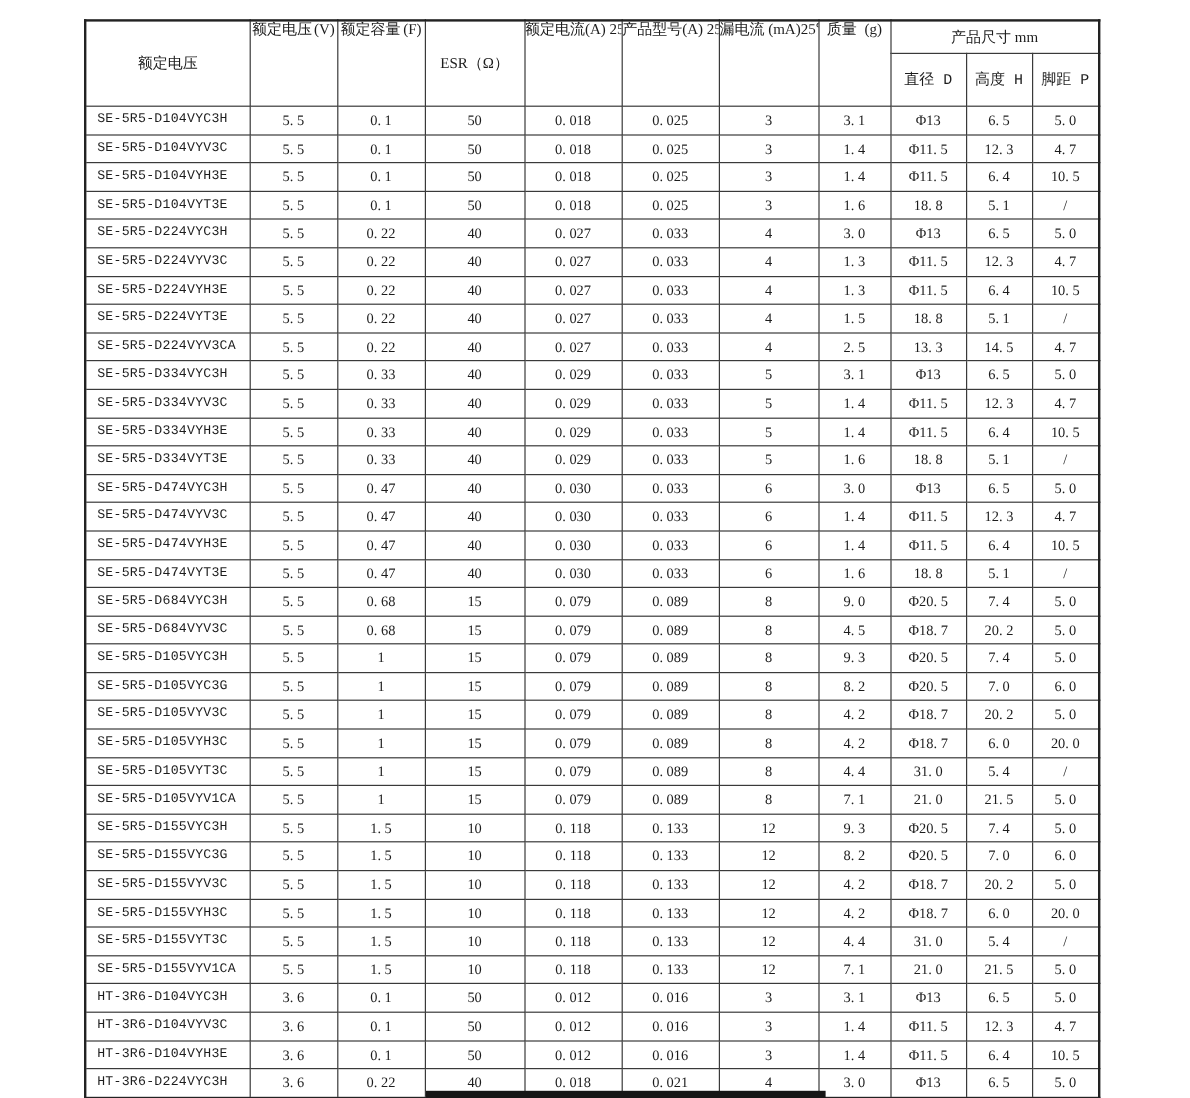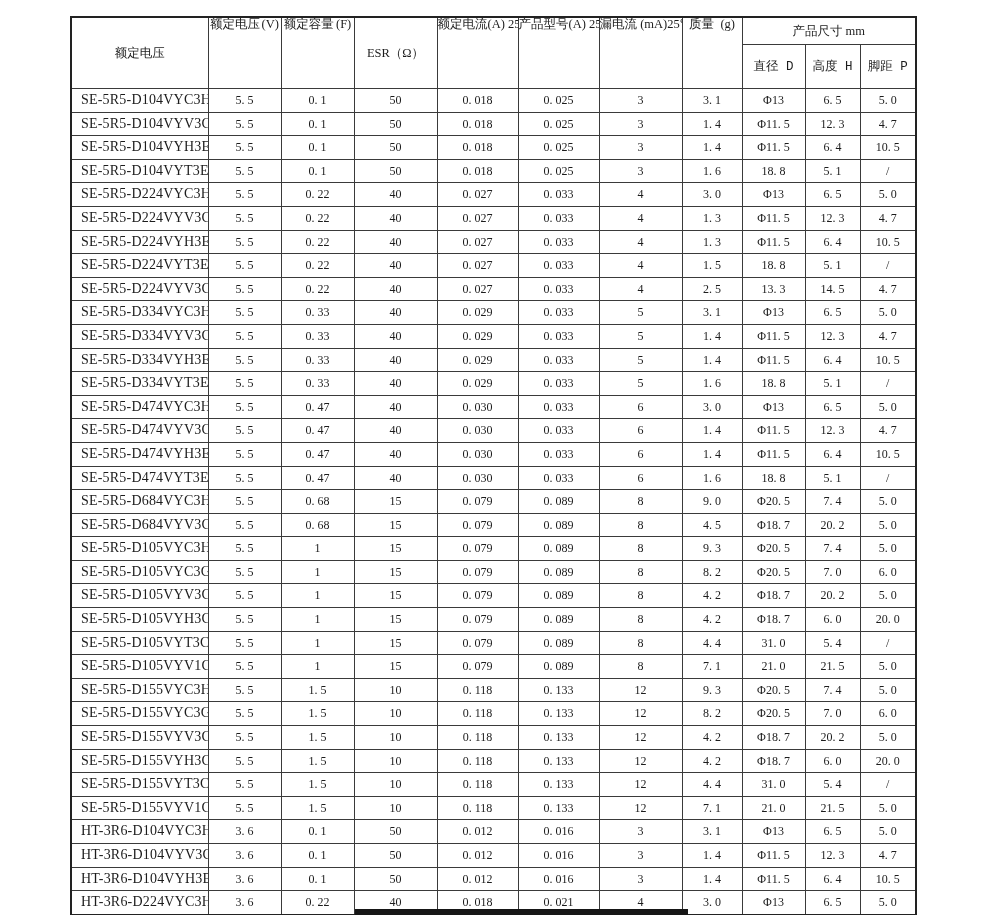--- a/index.html
+++ b/index.html
@@ -24,21 +24,21 @@
     color:#1c1c1c;
     overflow:hidden;
     white-space:nowrap;
   }
   .spec thead th{font-size:12.5px;}
   .hdr2{display:flex;flex-direction:row;justify-content:space-evenly;height:70px;}
   .hdr2 span{display:block;line-height:1;}
   .grp{height:26px;font-family:Liberation Serif, serif;}
   .sub th{height:43px;font-family:Liberation Mono, monospace;}
   .spec tbody td{height:22.6px;line-height:22.6px;}
-  .spec tbody td.model-cell{text-align:left;padding-left:9px;font-size:14px;letter-spacing:0.2px;}
+  .spec tbody td.model-cell{text-align:left;padding-left:9px;font-size:11px;letter-spacing:0.2px;font-family:Liberation Mono, monospace;}
   .bottom-band{
     position:absolute;left:355px;top:909px;width:333px;height:6px;
     background:#161616;
   }
 </style>
 </head>
 <body>
 
 <div class="page">
 

